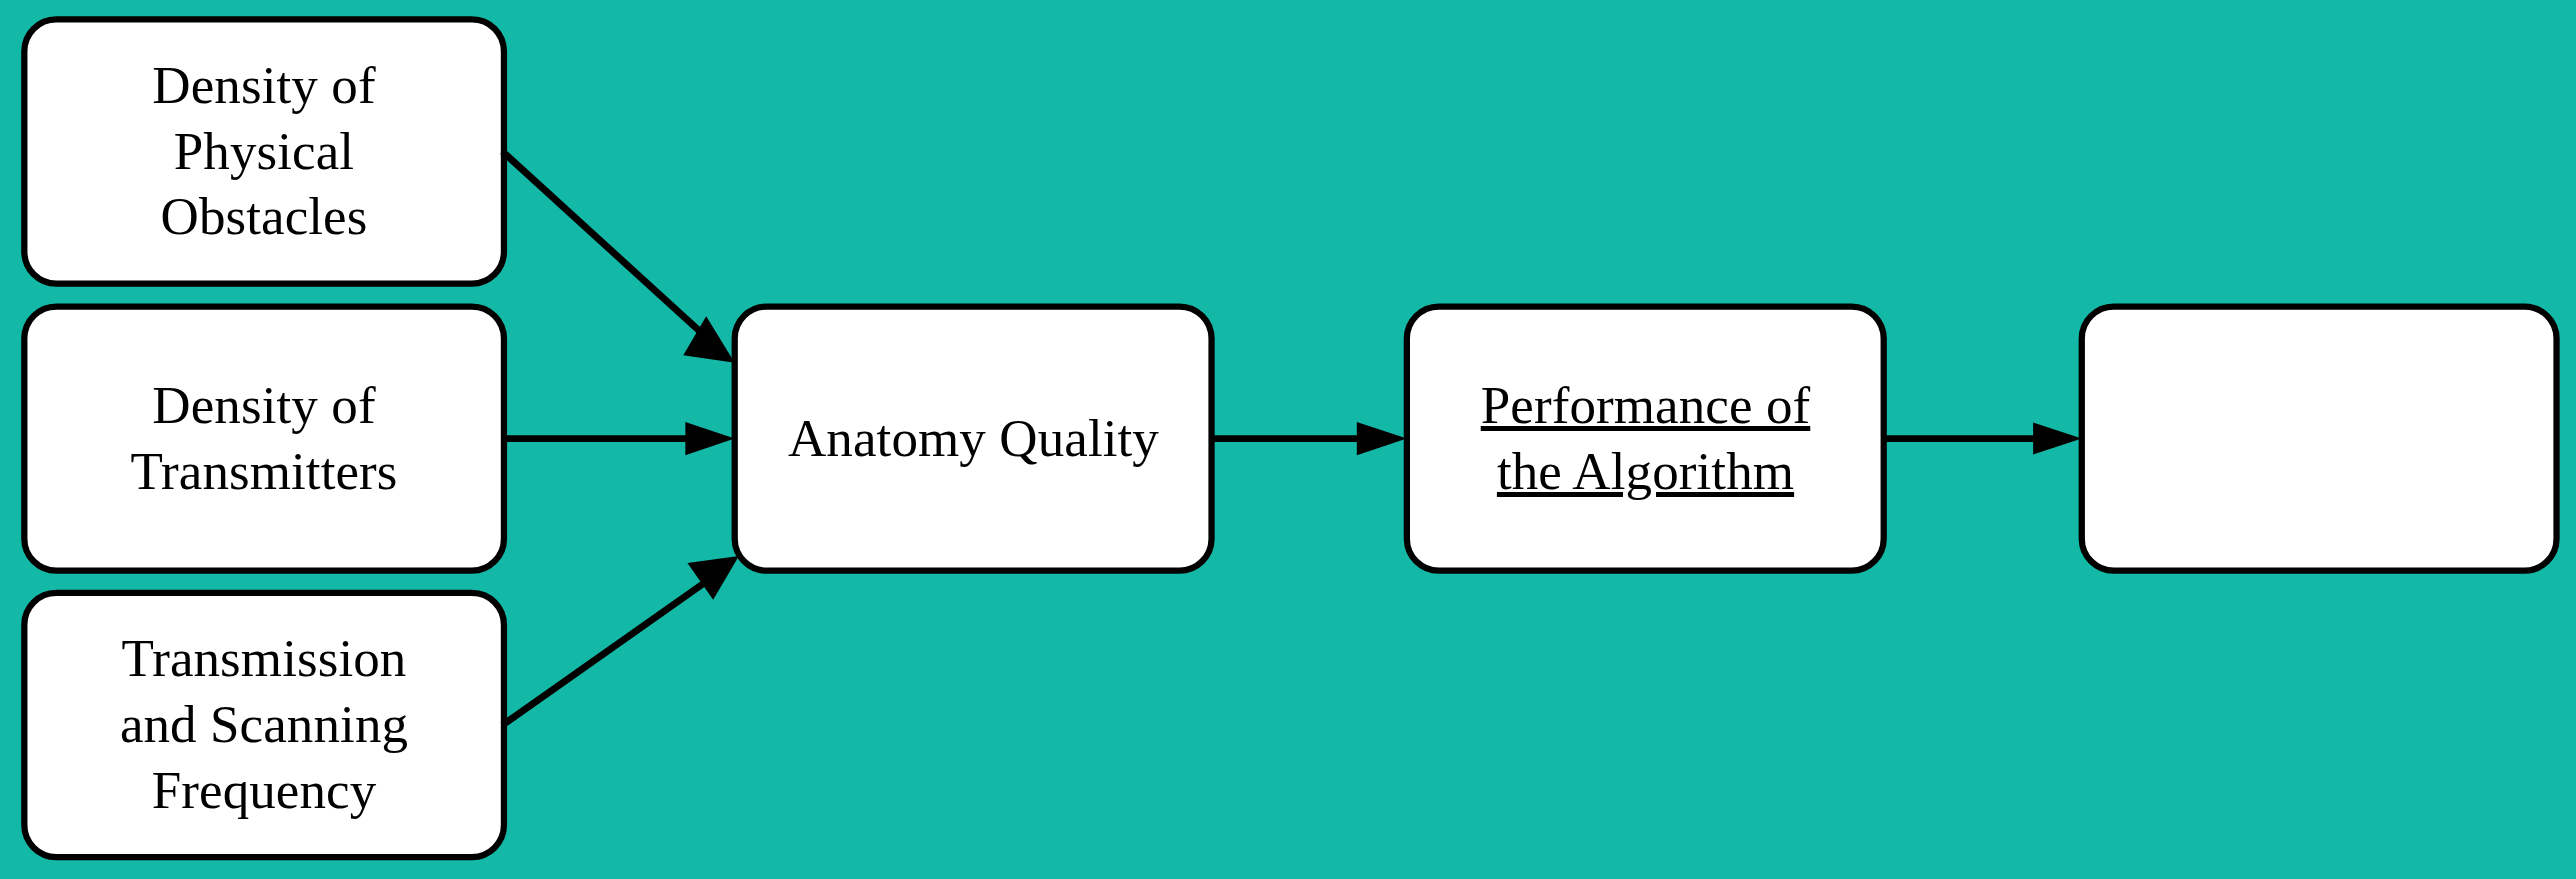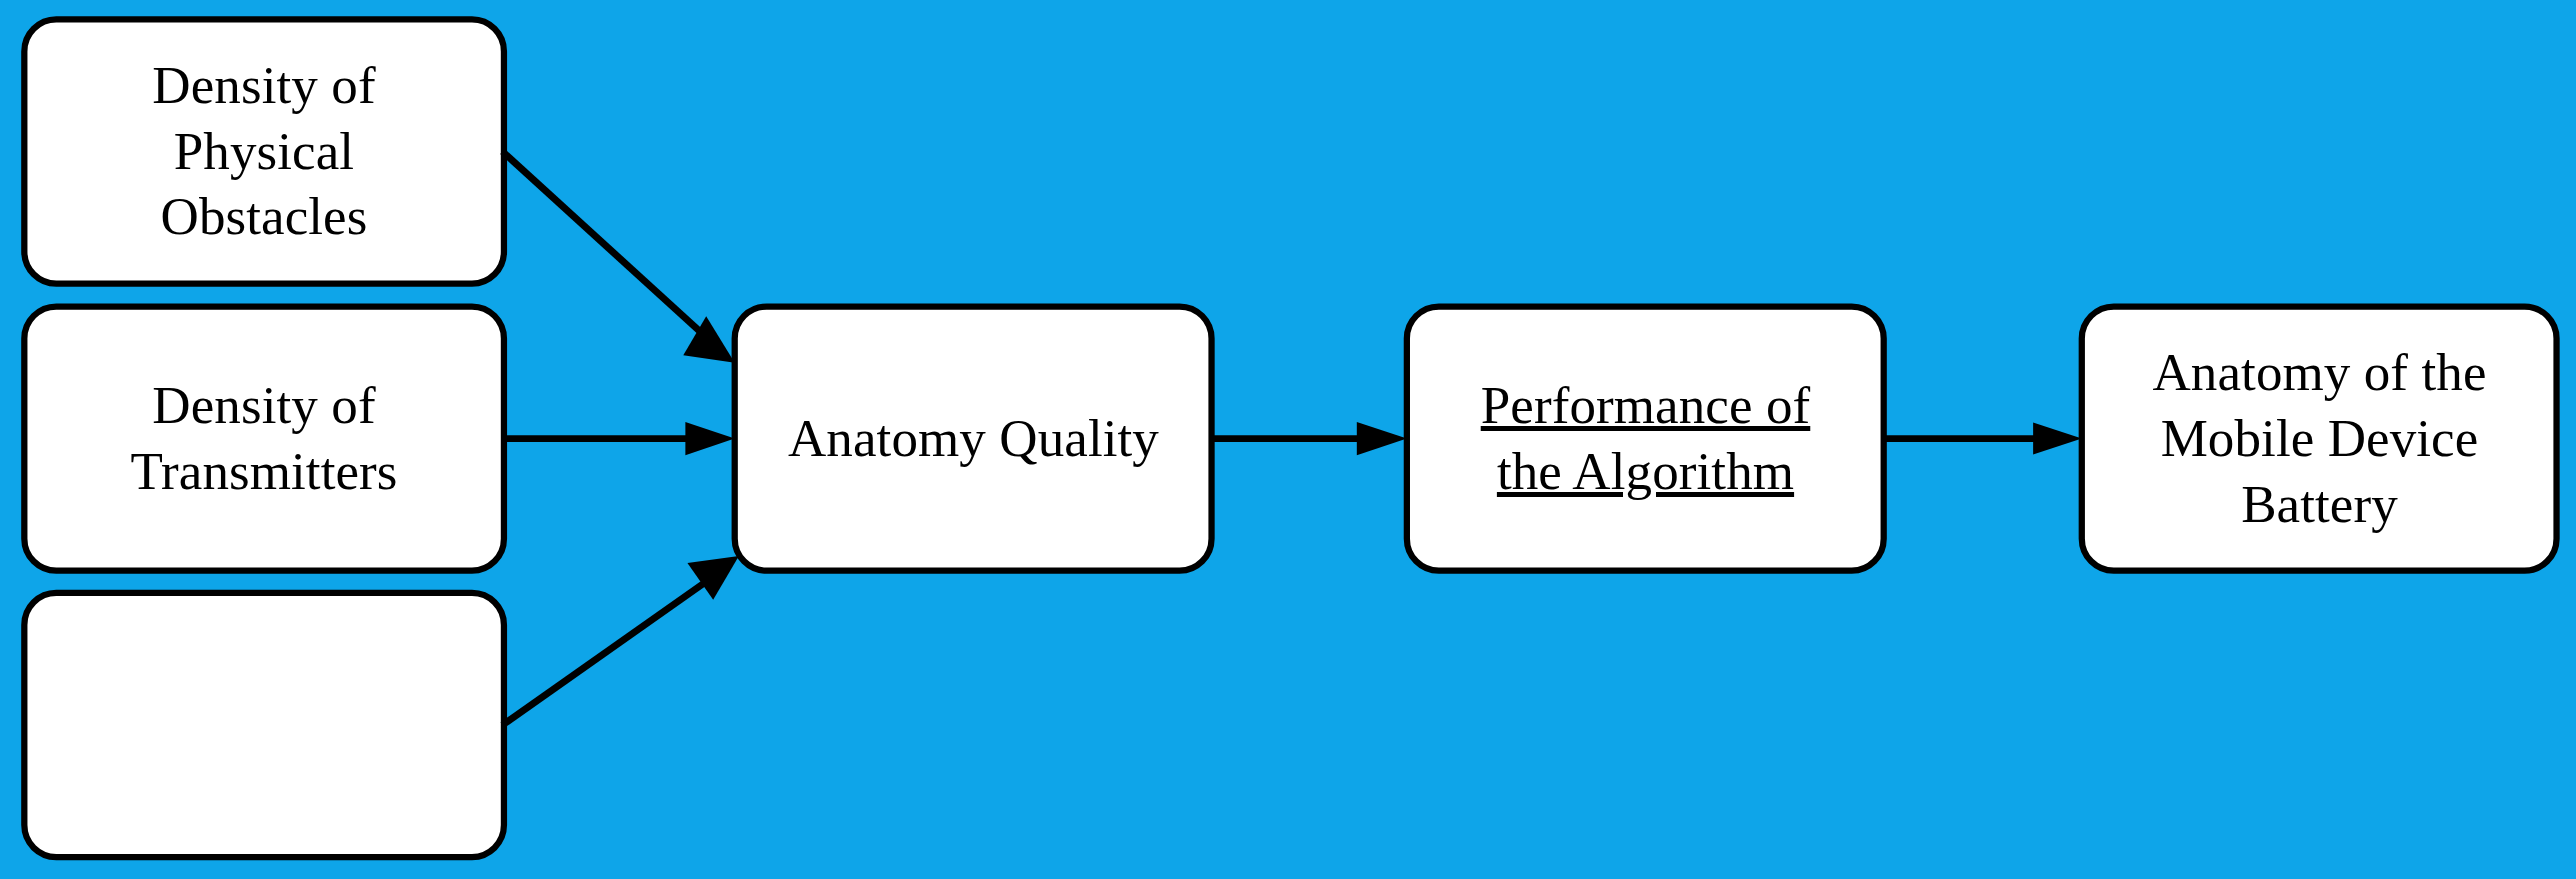--- a/index.html
+++ b/index.html
@@ -10,21 +10,21 @@
   body {
     width: 2576px;
     height: 880px;
     font-family: "Liberation Serif", "DejaVu Serif", serif;
     overflow: hidden;
   }
   #diagram-root {
     position: relative;
     width: 2576px;
     height: 880px;
-    background: #0ea5e9;
+    background: #14b8a6;
   }
   svg.diagram-canvas {
     position: absolute;
     top: 0;
     left: 0;
     width: 2576px;
     height: 880px;
     display: block;
   }
   .node-box {
@@ -104,24 +104,24 @@
 
   </svg>
 
   <div class="node-label" style="left:24px; top:19.5px; width:480px; height:264px;">Density of
 Physical
 Obstacles</div>
 
   <div class="node-label" style="left:24px; top:307px; width:480px; height:264px;">Density of
 Transmitters</div>
 
+  <div class="node-label" style="left:24px; top:593px; width:480px; height:264px;">Transmission
+and Scanning
+Frequency</div>
 
   <div class="node-label" style="left:735px; top:307px; width:477px; height:264px;">Anatomy Quality</div>
 
   <div class="node-label" style="left:1407px; top:307px; width:477px; height:264px;text-decoration:underline;">Performance of
 the Algorithm</div>
 
-  <div class="node-label" style="left:2082px; top:307px; width:475px; height:264px;">Anatomy of the
-Mobile Device
-Battery</div>
 
 </div>
 
 
 </body></html>

